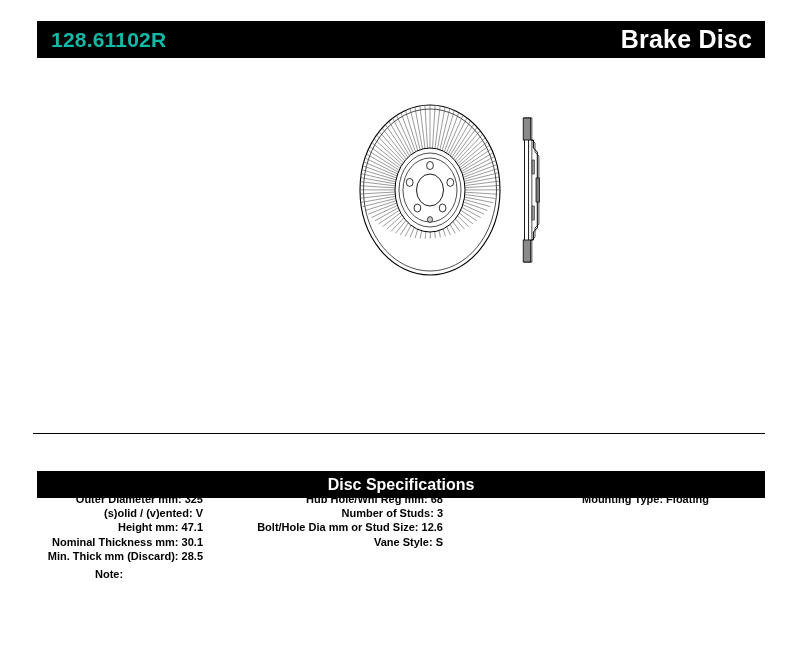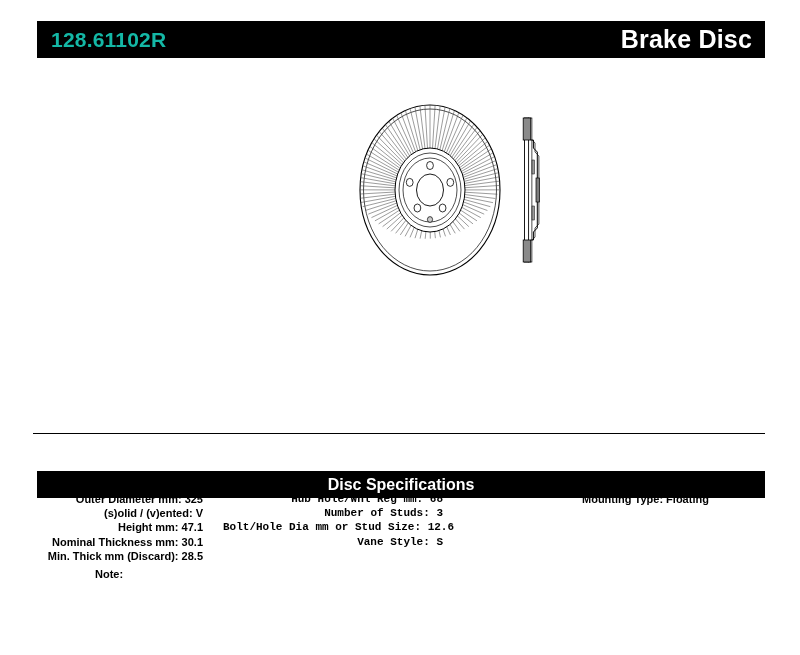--- a/index.html
+++ b/index.html
@@ -101,21 +101,20 @@
   }
   .spec-col-left {
     left: 0;
     width: 166px;
     text-align: right;
   }
   .spec-col-center {
     left: 186px;
     width: 220px;
     text-align: right;
-    font-family: Liberation Mono, monospace;
   }
   .spec-col-right {
     left: 430px;
     width: 260px;
     text-align: left;
     padding-left: 115px;
     box-sizing: border-box;
   }
   .spec-line {
     font-size: 11px;

